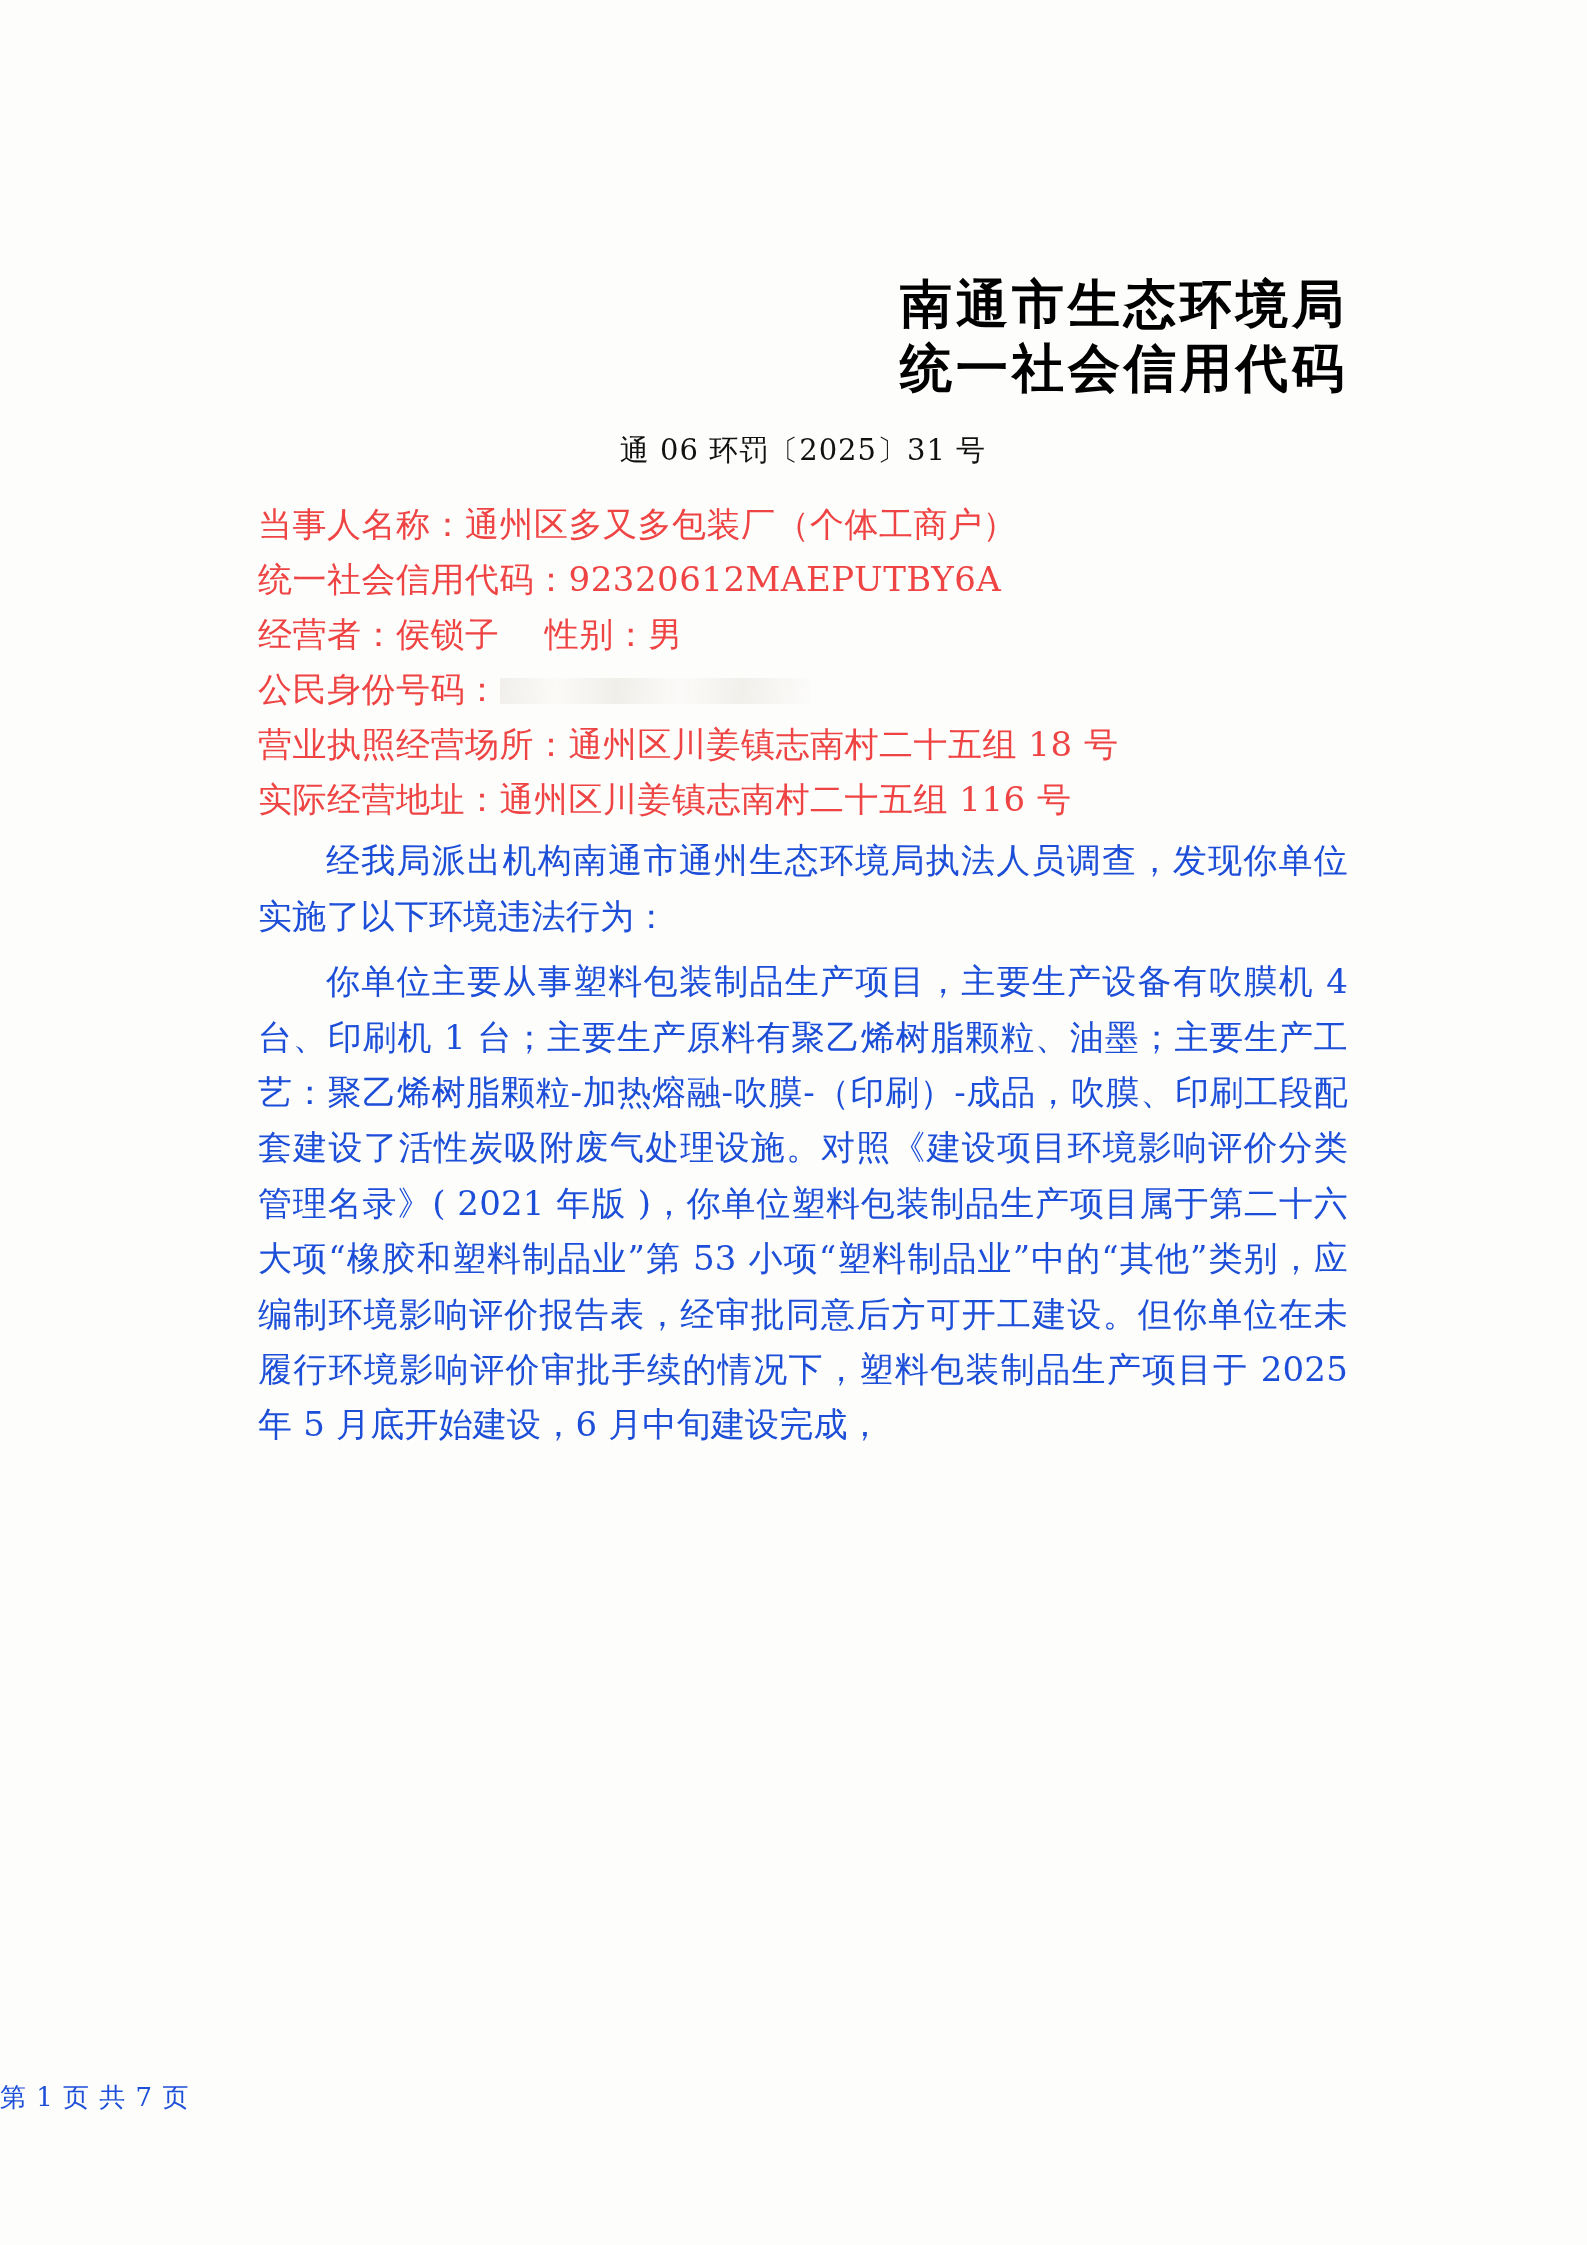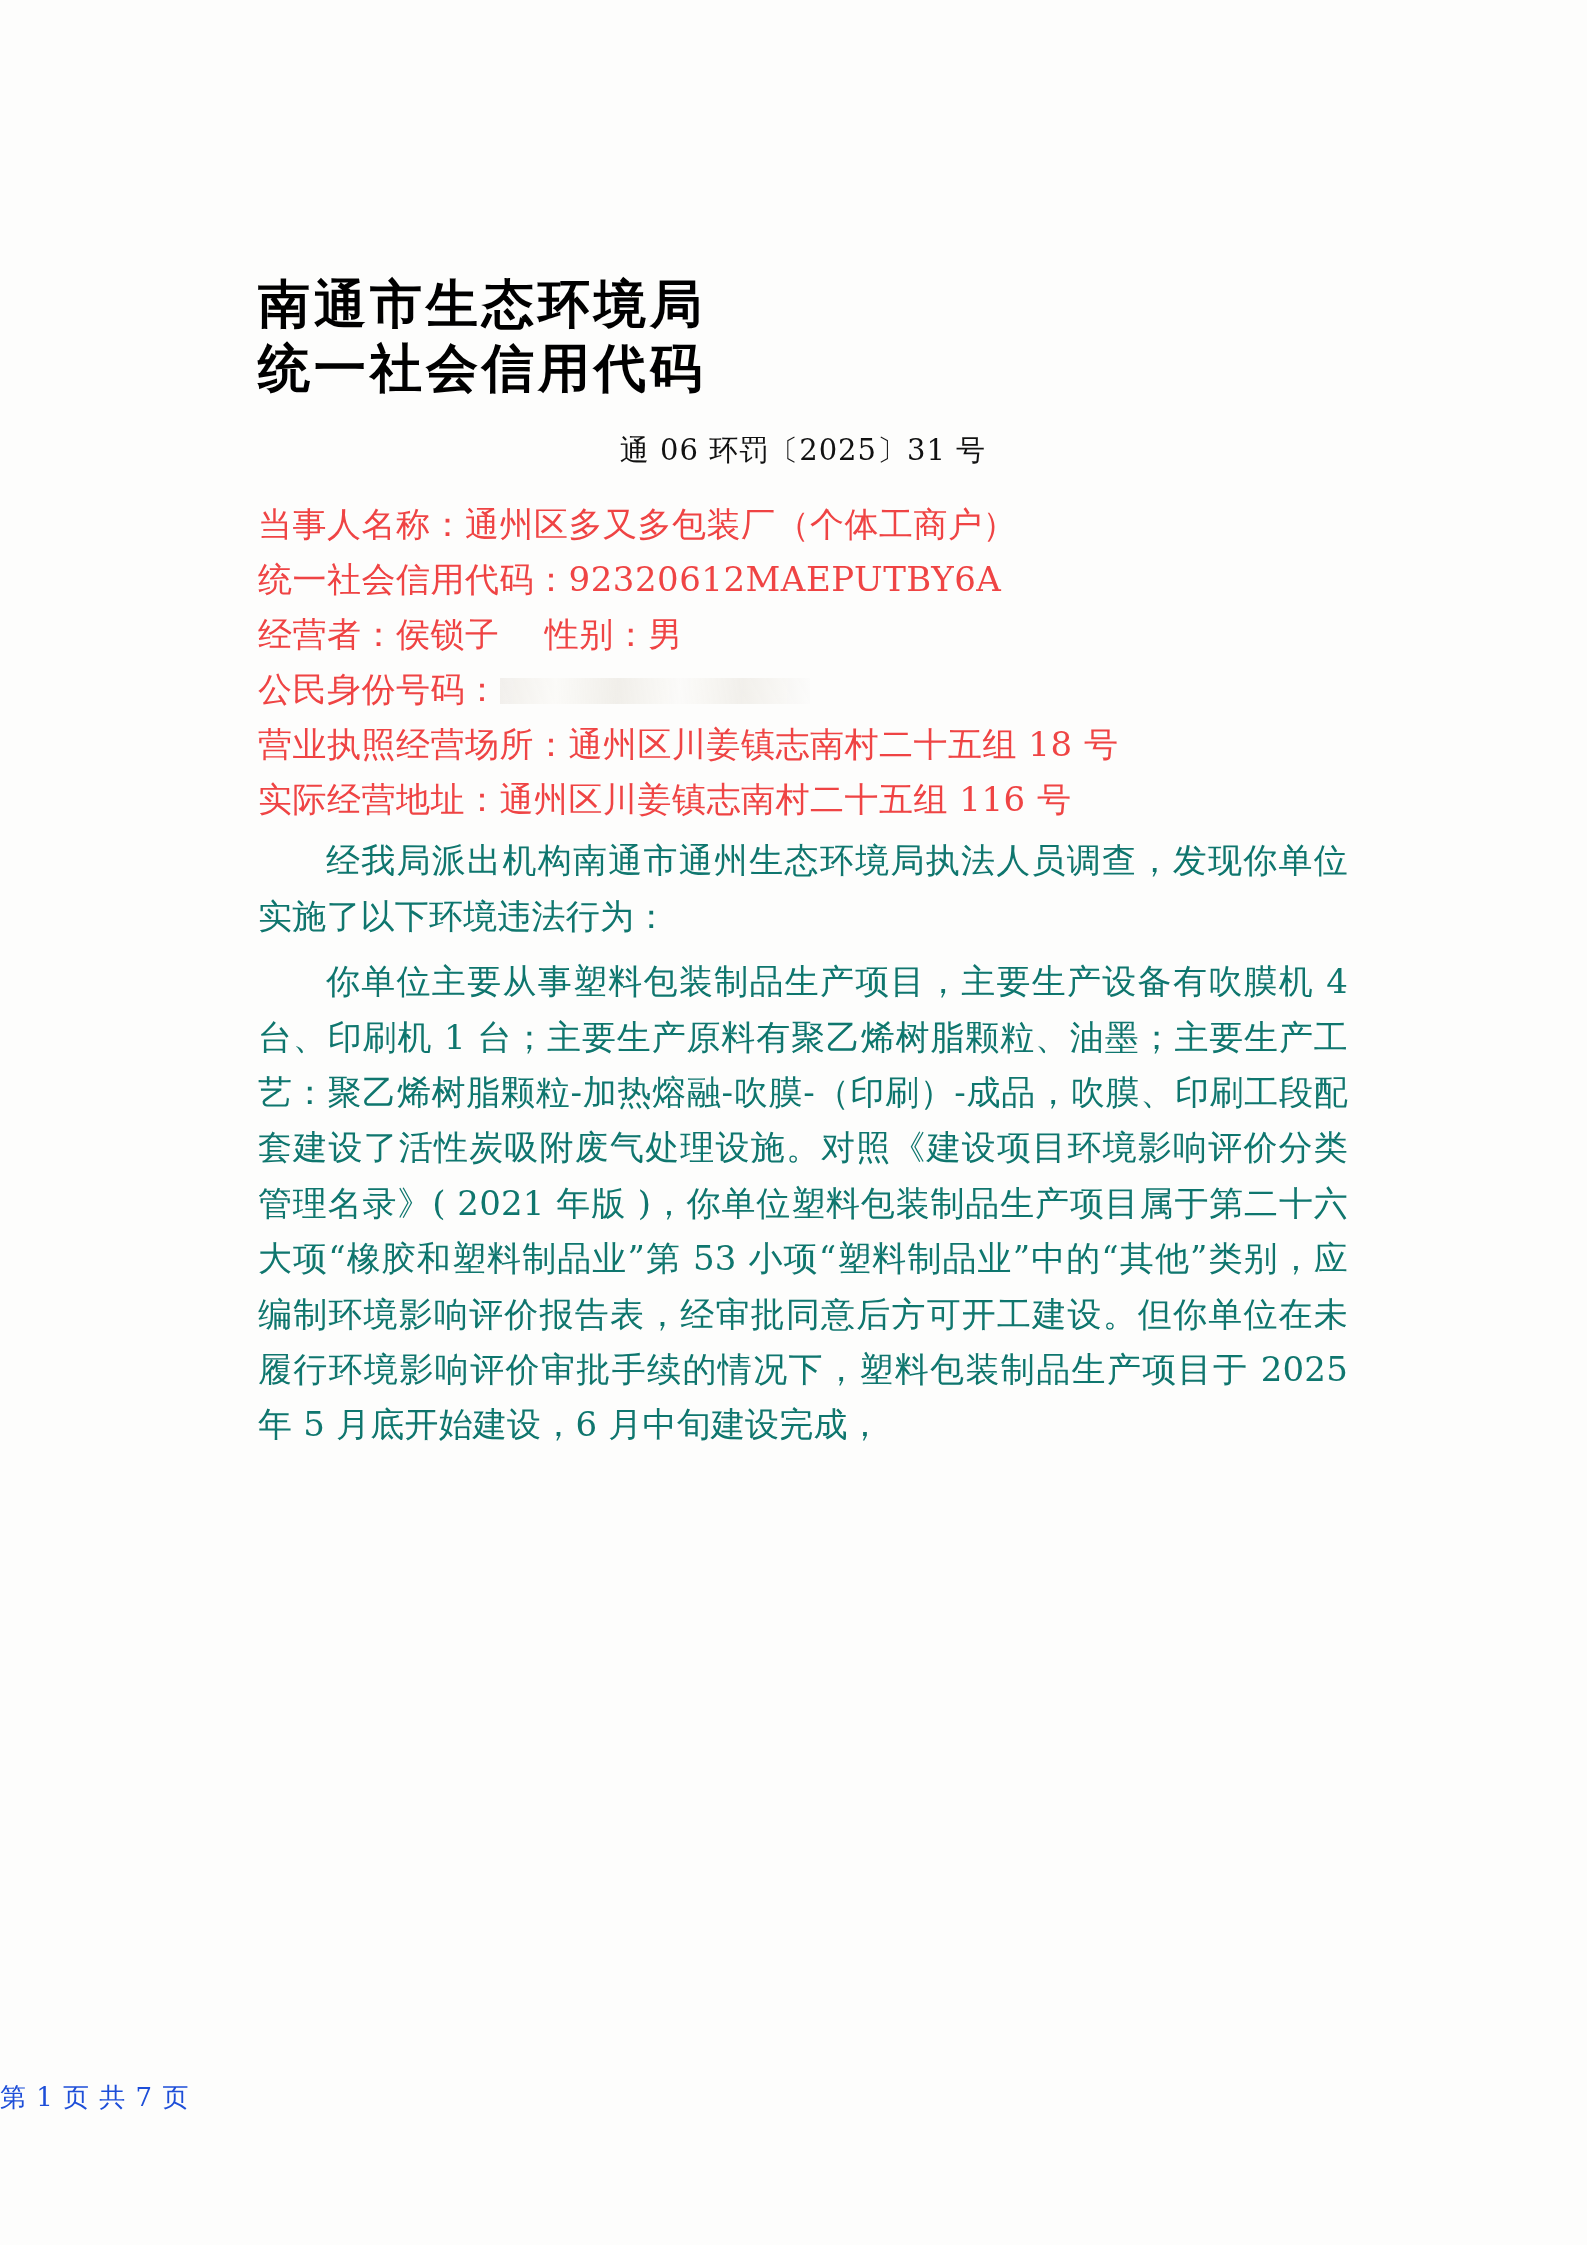--- a/index.html
+++ b/index.html
@@ -24,21 +24,21 @@
   .content {
     position: absolute;
     left: 258px;
     top: 0;
     width: 1090px;
   }
 
   
   .title-block {
     margin-top: 272px;
-    text-align: left;
+    text-align: right;
   }
   .doc-title-line {
     font-family: "DejaVu Serif", "Liberation Serif", serif;
     font-weight: 700;
     font-size: 52px;
     letter-spacing: 4px;
     line-height: 1.24;
     color: #000;
   }
   .doc-number {
@@ -90,21 +90,21 @@
     text-align: justify;
     text-justify: inter-ideograph;
   }
 
   
   .body-para {
     font-size: 34px;
     line-height: 1.63;
     letter-spacing: 0.2px;
     text-indent: 68px;
-    color: #0f766e;
+    color: #1d4ed8;
     text-align: justify;
     text-justify: inter-ideograph;
     font-family: "DejaVu Serif", "Liberation Serif", serif;
     margin-top: 6px;
   }
   .body-para.tight { margin-top: 10px; }
 
   
   .footer {
     position: absolute;

